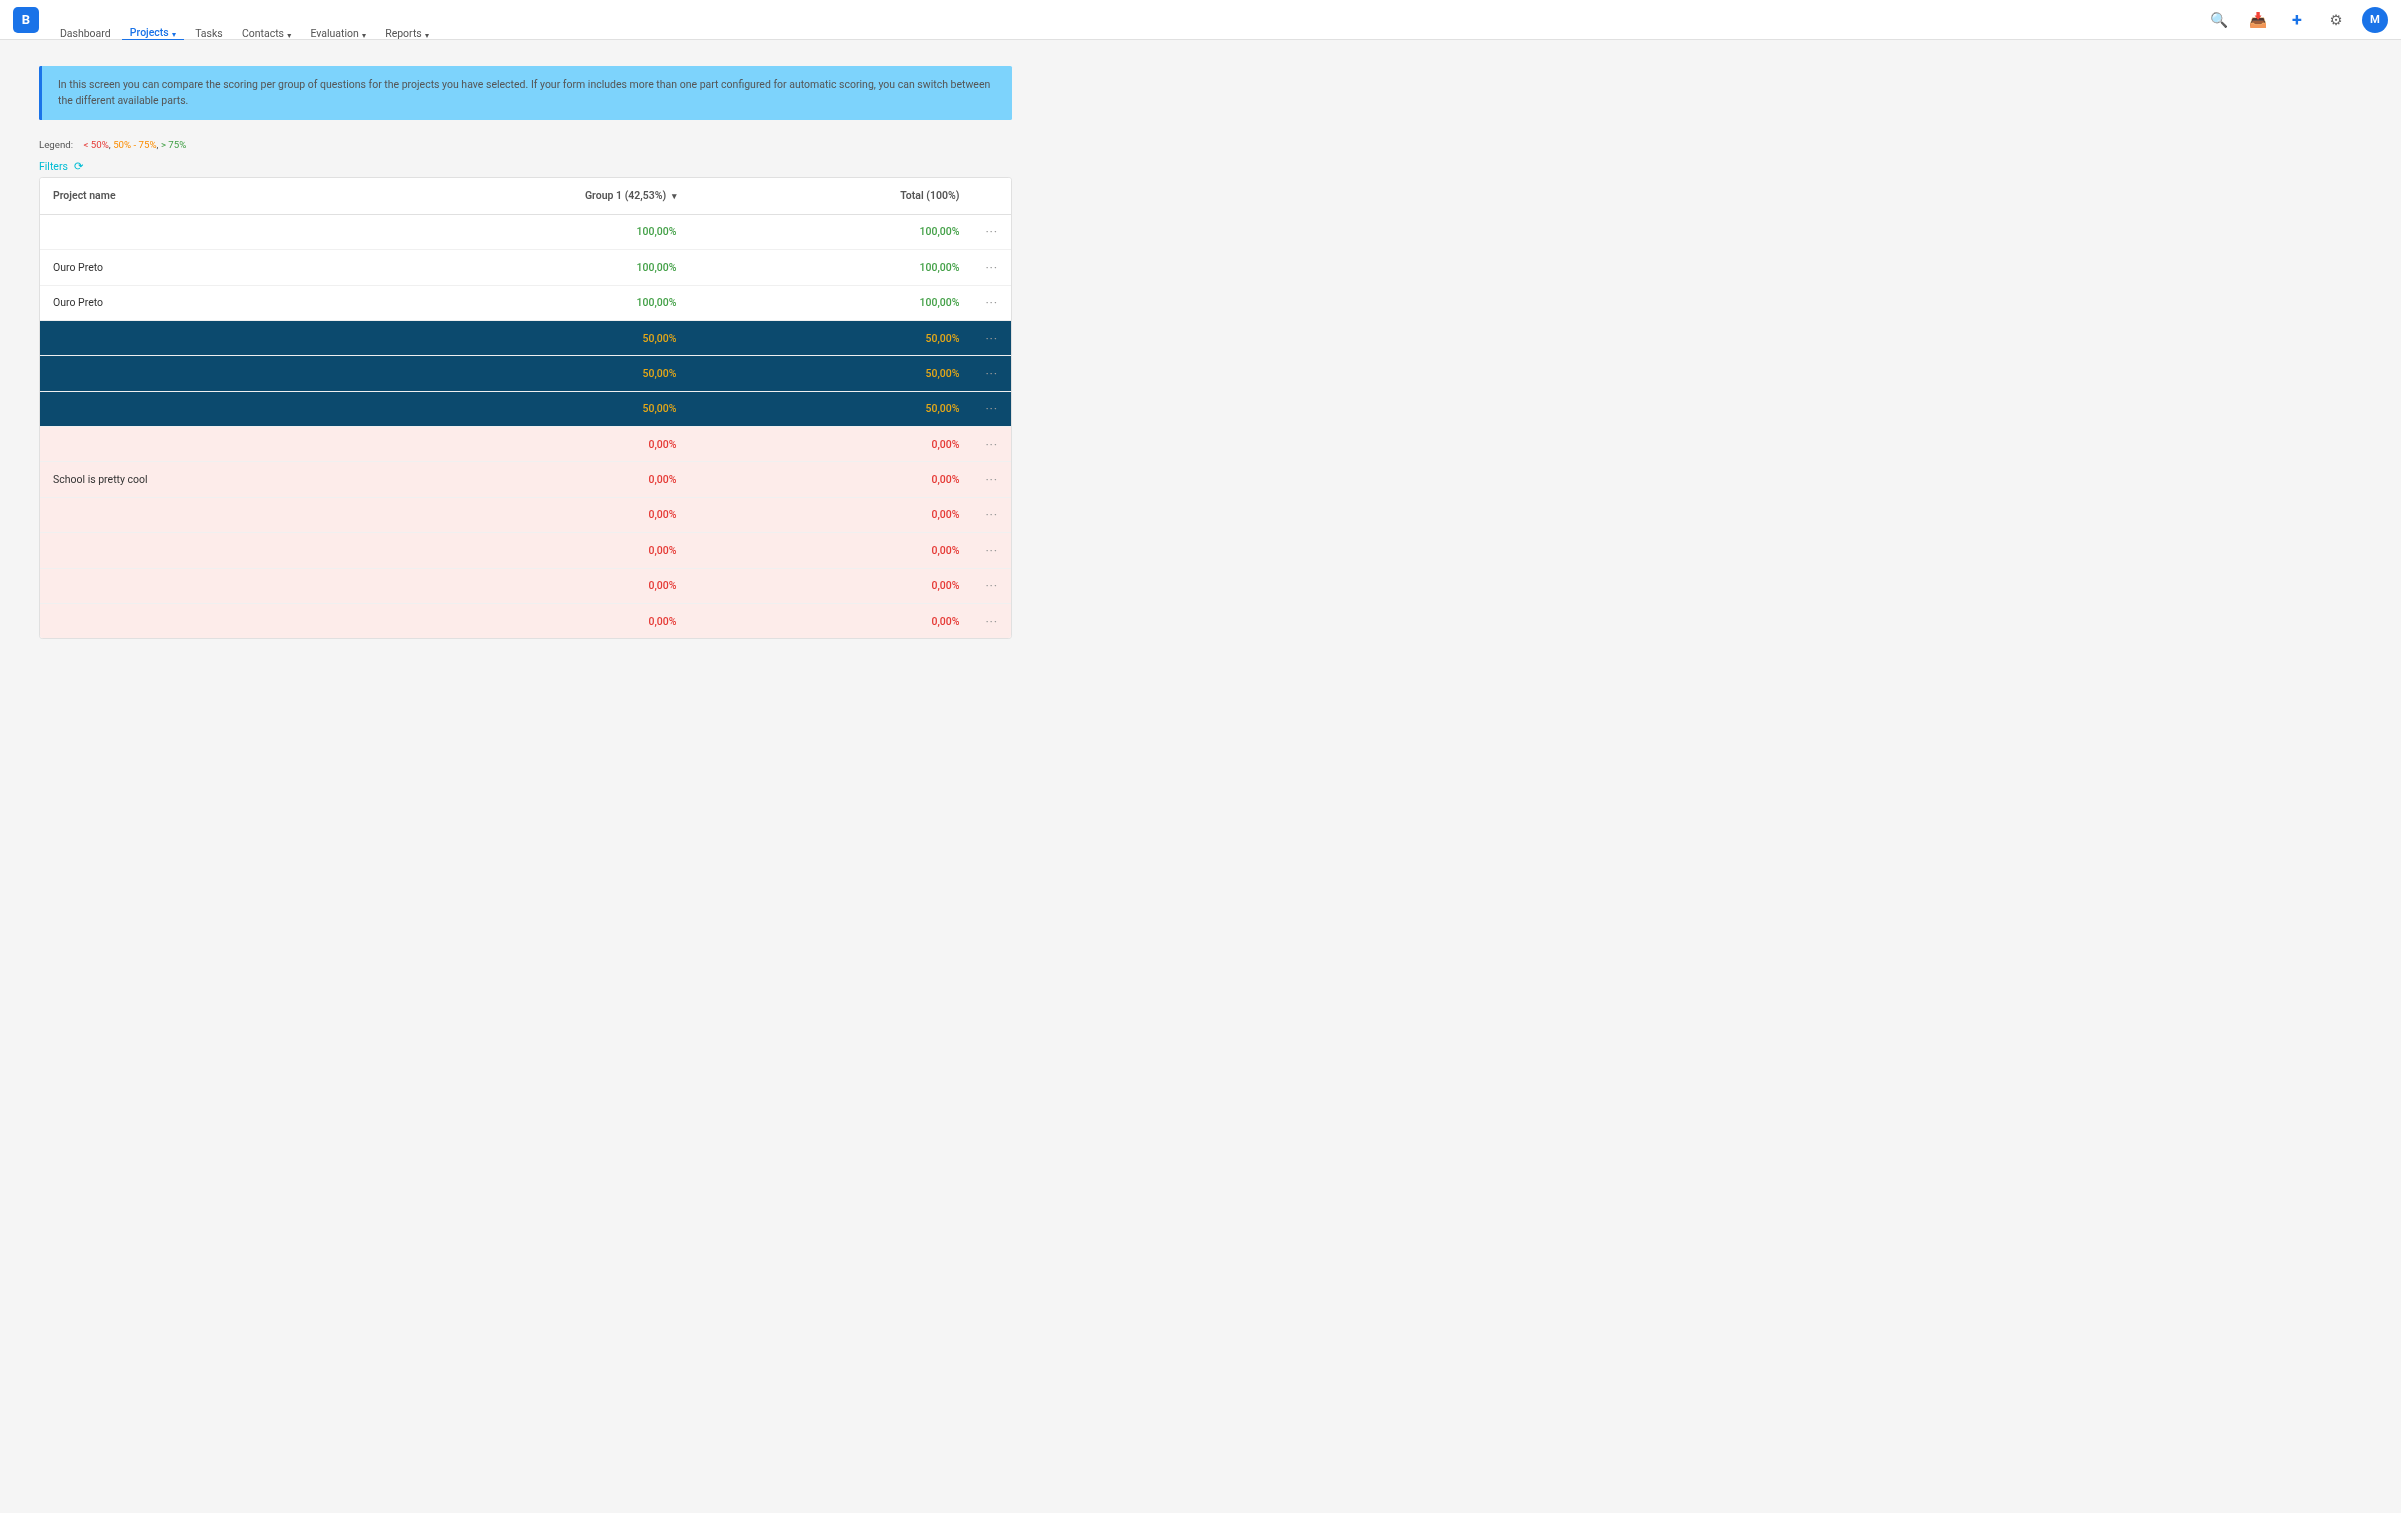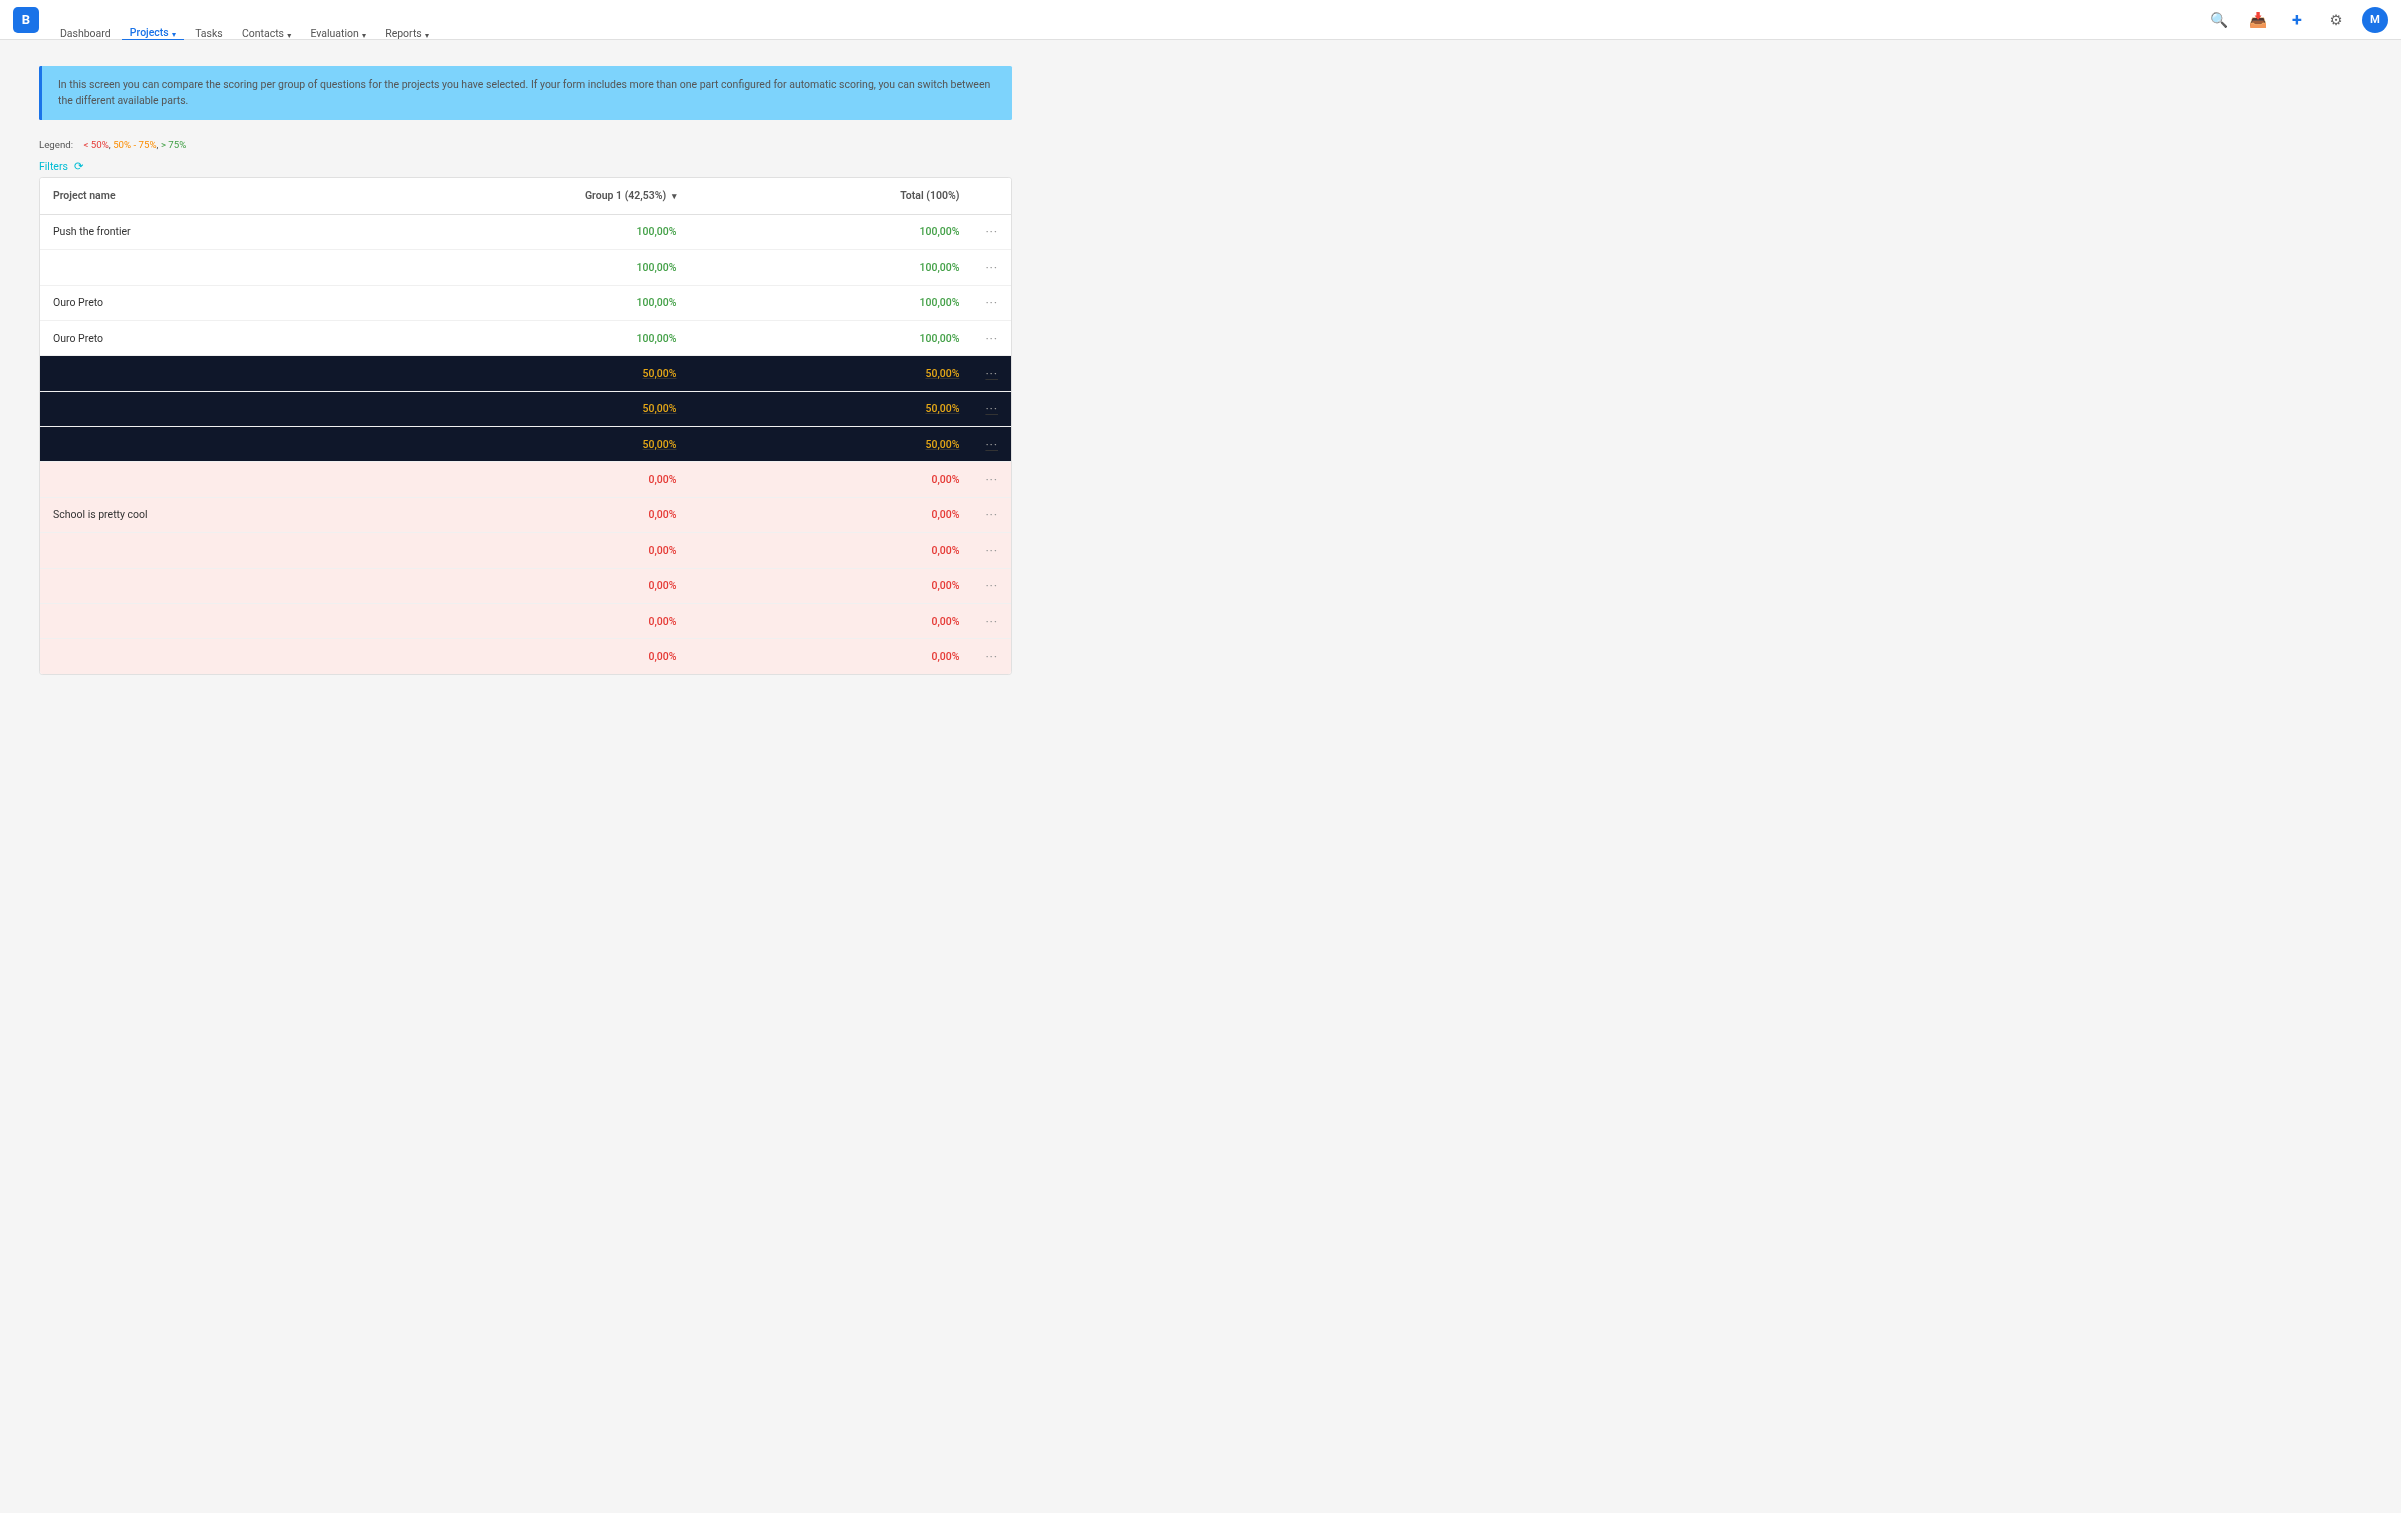--- a/index.html
+++ b/index.html
@@ -51,21 +51,21 @@
     tbody tr:last-child { border-bottom: none; }
     td { padding: 9.7px 13px; font-size: 10.5px; }
     td.col-name { color: #333; width: 259px; }
     td.col-score { text-align: right; font-weight: 500; }
     td.col-total { text-align: right; font-weight: 500; }
     td.col-actions { text-align: right; width: 32px; color: #999; cursor: pointer; font-size: 13px; letter-spacing: 0.8px; }
 
     
     .row-green td.col-score { color: #43a047; }
     .row-green td.col-total { color: #43a047; }
-    .row-yellow { background: #0f172a; text-decoration: underline; }
+    .row-yellow { background: #0c4a6e; }
     .row-yellow td.col-score { color: #e6a817; }
     .row-yellow td.col-total { color: #e6a817; }
     .row-red { background: #fdecea; }
     .row-red td.col-score { color: #e53935; }
     .row-red td.col-total { color: #e53935; }
 
     .col-group-header { cursor: pointer; }
     .col-group-header .arrow { font-size: 9px; margin-left: 3.2px; }
   </style>
 </head>
@@ -133,26 +133,20 @@
           <th class="col-name">Project name</th>
           <th class="col-group col-group-header">
             <span>Group 1 (42,53%)</span>
             <span class="arrow">▾</span>
           </th>
           <th class="col-total">Total (100%)</th>
           <th></th>
         </tr>
       </thead>
       <tbody id="table-body">
-      <tr class="row-green">
-    <td class="col-name">Push the frontier</td>
-    <td class="col-score">100,00%</td>
-    <td class="col-total">100,00%</td>
-    <td class="col-actions">···</td>
-  </tr>
           <tr class="row-green">
     <td class="col-name"></td>
     <td class="col-score">100,00%</td>
     <td class="col-total">100,00%</td>
     <td class="col-actions">···</td>
   </tr>
           <tr class="row-green">
     <td class="col-name">Ouro Preto</td>
     <td class="col-score">100,00%</td>
     <td class="col-total">100,00%</td>

